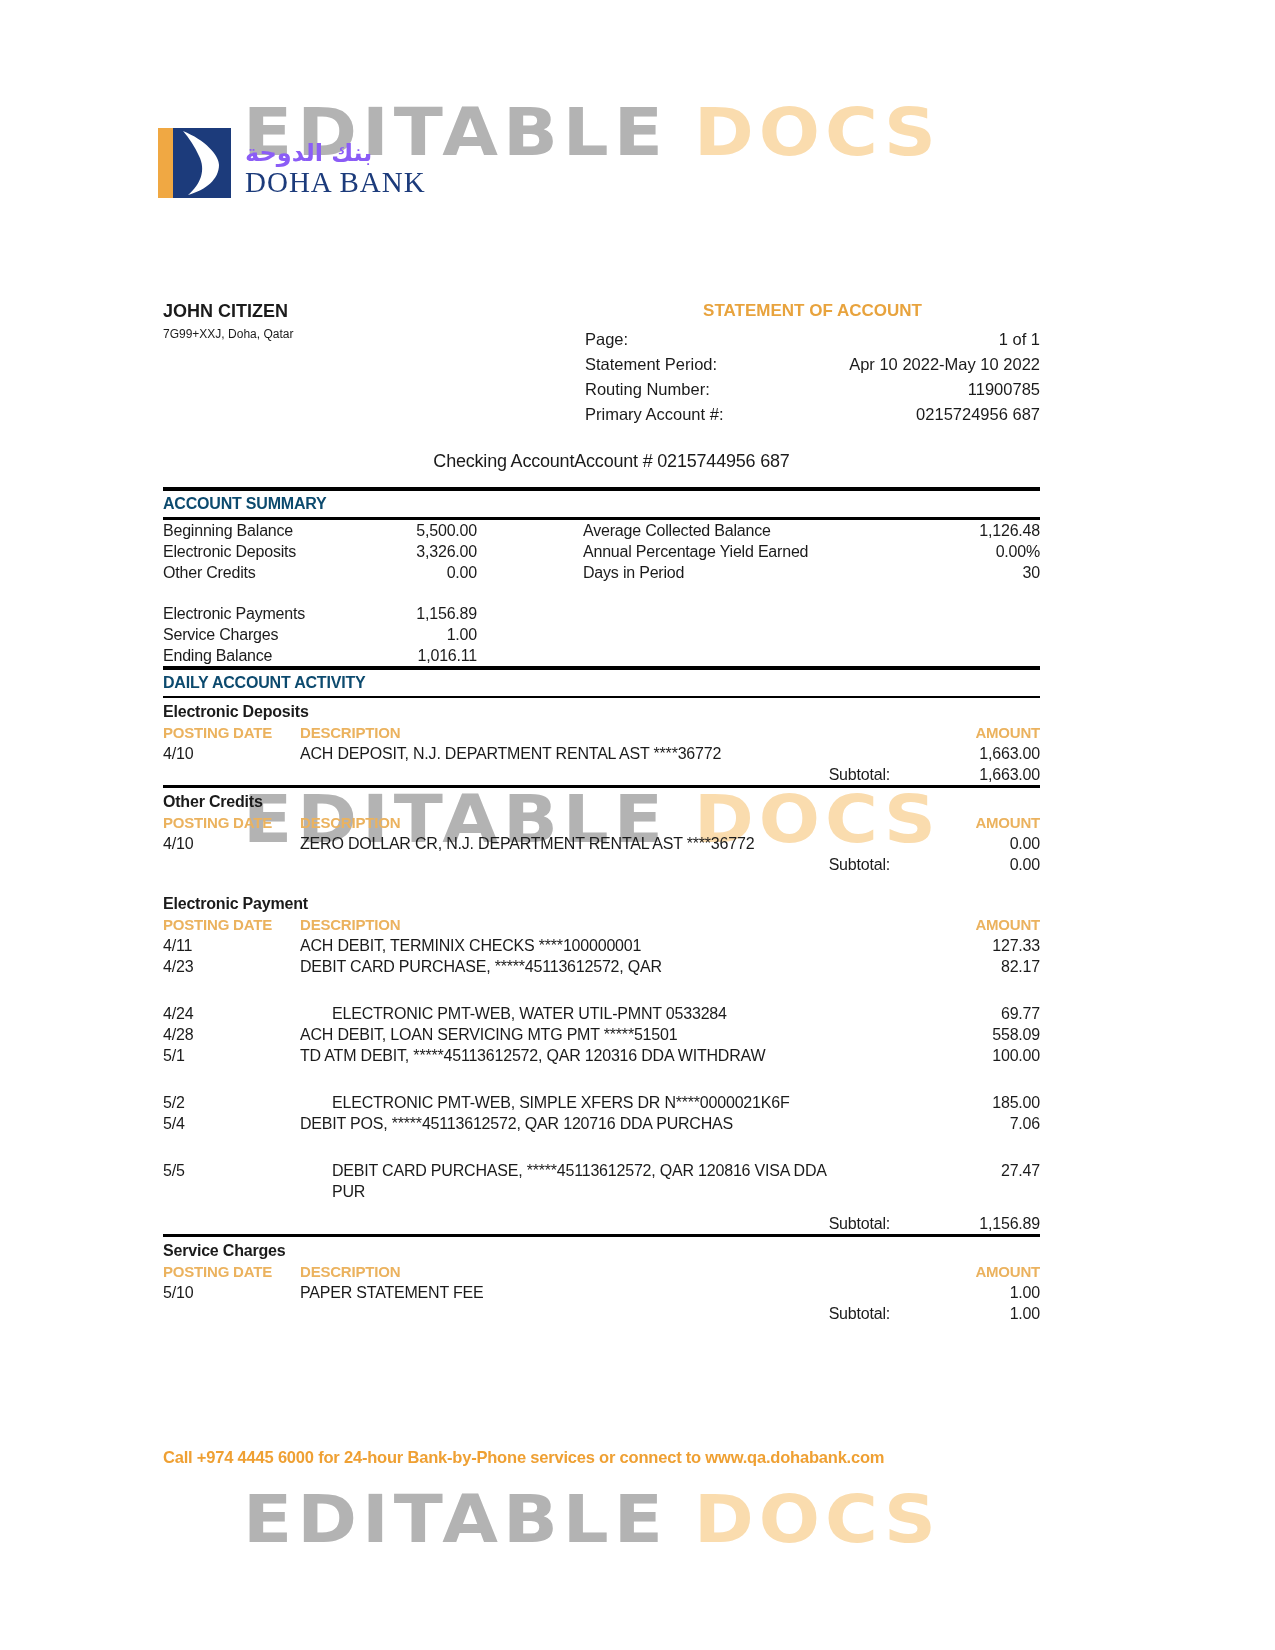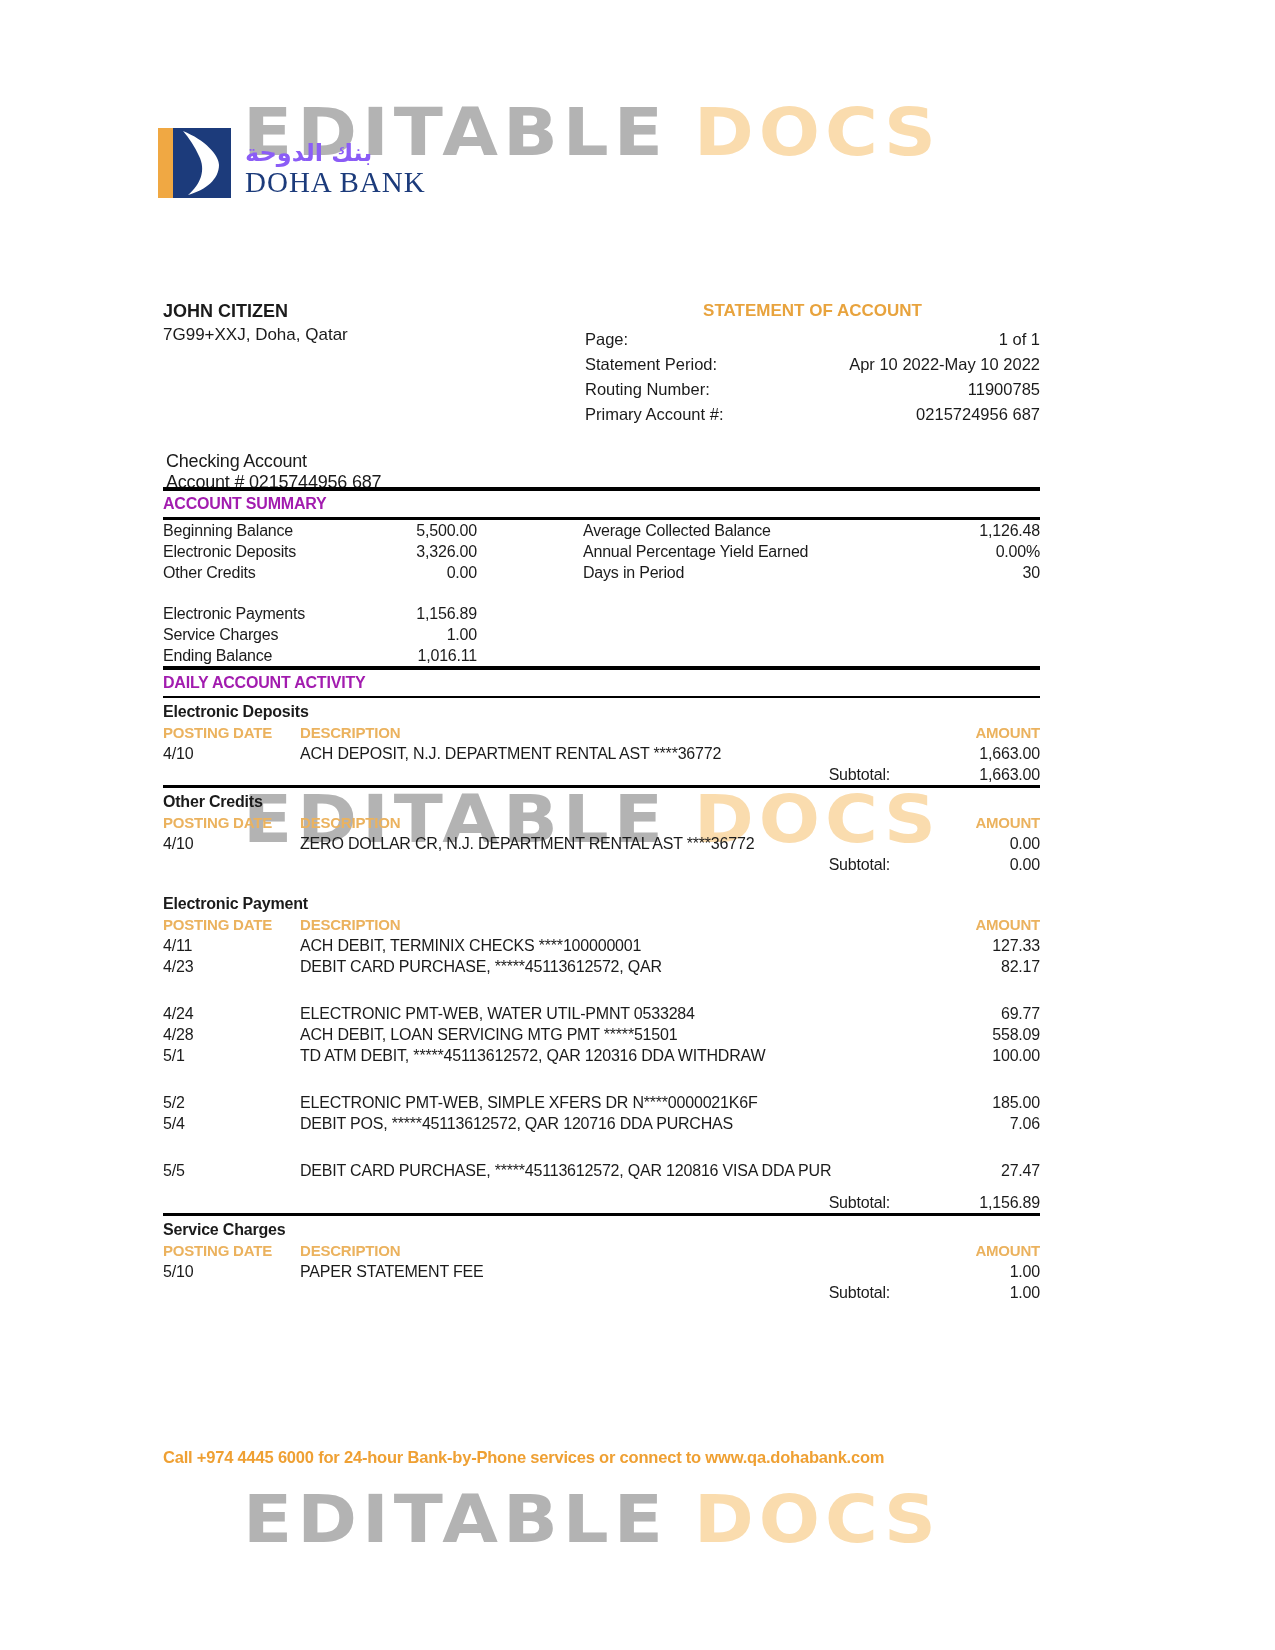--- a/index.html
+++ b/index.html
@@ -22,50 +22,50 @@
   .logo-square{width:58px;height:70px;background:#1c3b7b;}
   .logo-text{margin-left:14px;display:flex;flex-direction:column;align-items:flex-start;}
   .logo-arabic{font-family:"DejaVu Sans",sans-serif;font-weight:bold;color:#8b5cf6;
                font-size:24px;line-height:28px;}
   .logo-name{font-family:"Liberation Serif",serif;color:#1c3b7b;font-size:29px;
              line-height:31px;letter-spacing:1px;}
 
   
   .customer{position:absolute;left:163px;top:300px;z-index:1;}
   .customer-name{font-weight:bold;font-size:18px;line-height:23px;}
-  .customer-addr{font-size:17px;line-height:23px;}
+  .customer-addr{font-size:12px;line-height:23px;}
   .stmt{position:absolute;left:585px;top:300px;width:455px;z-index:1;}
   .stmt-title{color:#e8a33d;font-weight:bold;font-size:17px;line-height:22px;margin-bottom:5px;text-align:center;}
   .stmt-row{display:flex;justify-content:space-between;font-size:16.5px;line-height:25px;}
 
-  .acct-line{position:absolute;left:166px;top:451px;width:877px;display:flex;
-             justify-content:center;font-size:18px;letter-spacing:-0.2px;z-index:1;flex-direction:column;}
+  .acct-line{position:absolute;left:173px;top:451px;width:877px;display:flex;
+             justify-content:center;font-size:18px;letter-spacing:-0.2px;z-index:1;}
 
   
   .content{position:absolute;left:163px;top:487px;width:877px;z-index:1;letter-spacing:-0.2px;}
   .rule4{height:4px;background:#000;}
   .rule3{height:3px;background:#000;}
   .rule2{height:2px;background:#000;}
-  .sec-head{color:#a21caf;font-weight:bold;font-size:16px;line-height:26px;}
+  .sec-head{color:#0c4a6e;font-weight:bold;font-size:16px;line-height:26px;}
 
   .sum-row{display:flex;font-size:16px;line-height:21px;}
   .sum-l-label{width:210px;}
   .sum-l-val{width:104px;text-align:right;}
   .sum-gap{width:106px;}
   .sum-r-label{flex:1;}
   .sum-r-val{width:150px;text-align:right;}
   .sum-spacer{height:20px;}
 
   .act-section-name{font-weight:bold;font-size:16px;line-height:21px;margin-top:3px;}
   .act-cols{display:flex;color:#ebb25e;font-weight:bold;font-size:15px;line-height:21px;}
   .col-date{width:137px;}
   .col-desc{flex:1;}
   .col-amt{width:150px;text-align:right;}
   .act-row{display:flex;font-size:16px;line-height:21px;}
-  .act-row.gap{margin-top:26px;}
+  .act-row.gap{margin-top:26px;gap:32px;}
   .subtotal{display:flex;font-size:16px;line-height:21px;}
   .subtotal .sp{flex:1;}
 
   .footer{position:absolute;left:163px;top:1448px;color:#efa033;font-weight:bold;
           font-size:16.5px;letter-spacing:-0.2px;z-index:1;}
 </style>
 </head>
 <body>
 
 <div class="page">

